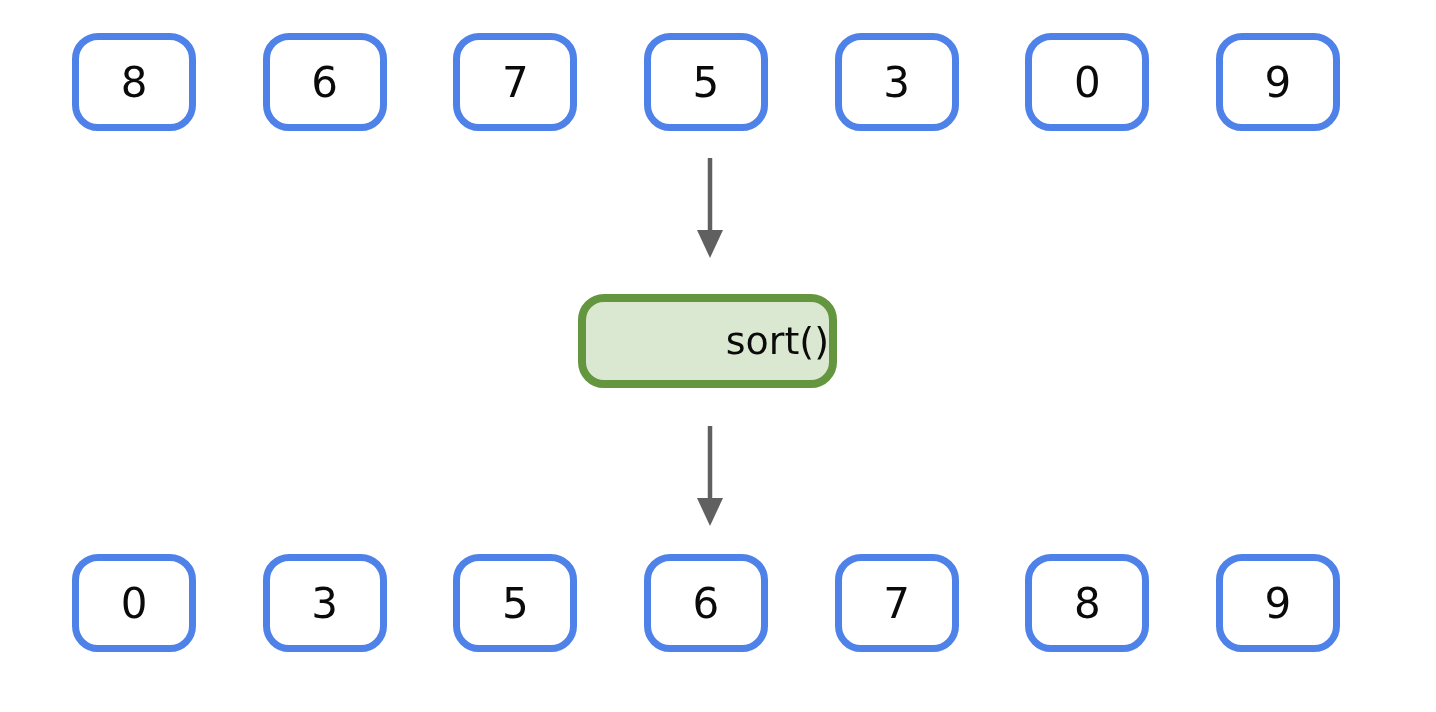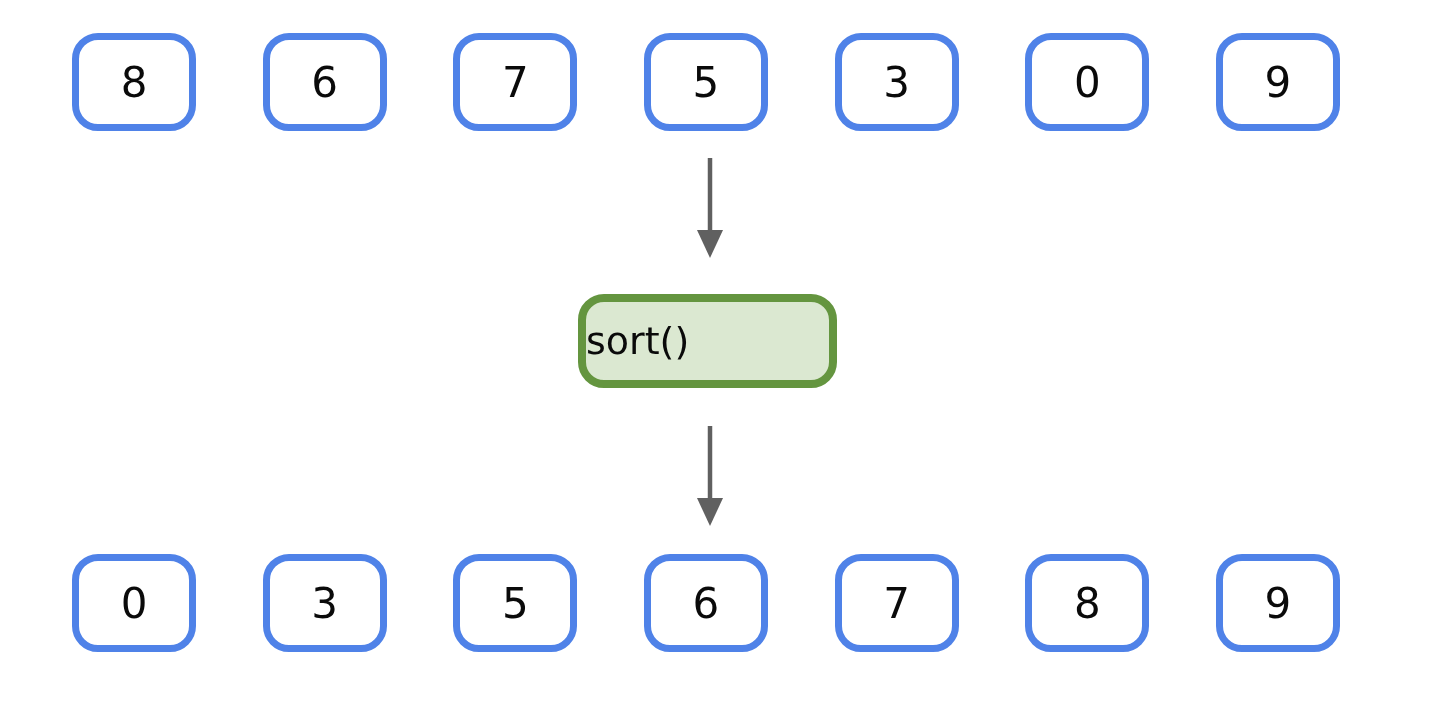--- a/index.html
+++ b/index.html
@@ -55,21 +55,21 @@
   .arrow .head  { fill: var(--arrow); }
   .op-box {
     position: absolute;
     left: 578px; top: 294px;
     width: 259px; height: 94px;
     border: 8px solid var(--operation-border);
     border-radius: 26px;
     background: var(--operation-fill);
     display: flex;
     align-items: center;
-    justify-content: flex-start;
+    justify-content: flex-end;
     font-size: 38px;
     color: var(--number-text);
   }
 </style>
 </head>
 <body>
 
 <div class="canvas">
 
   <div class="array-row row-input">

